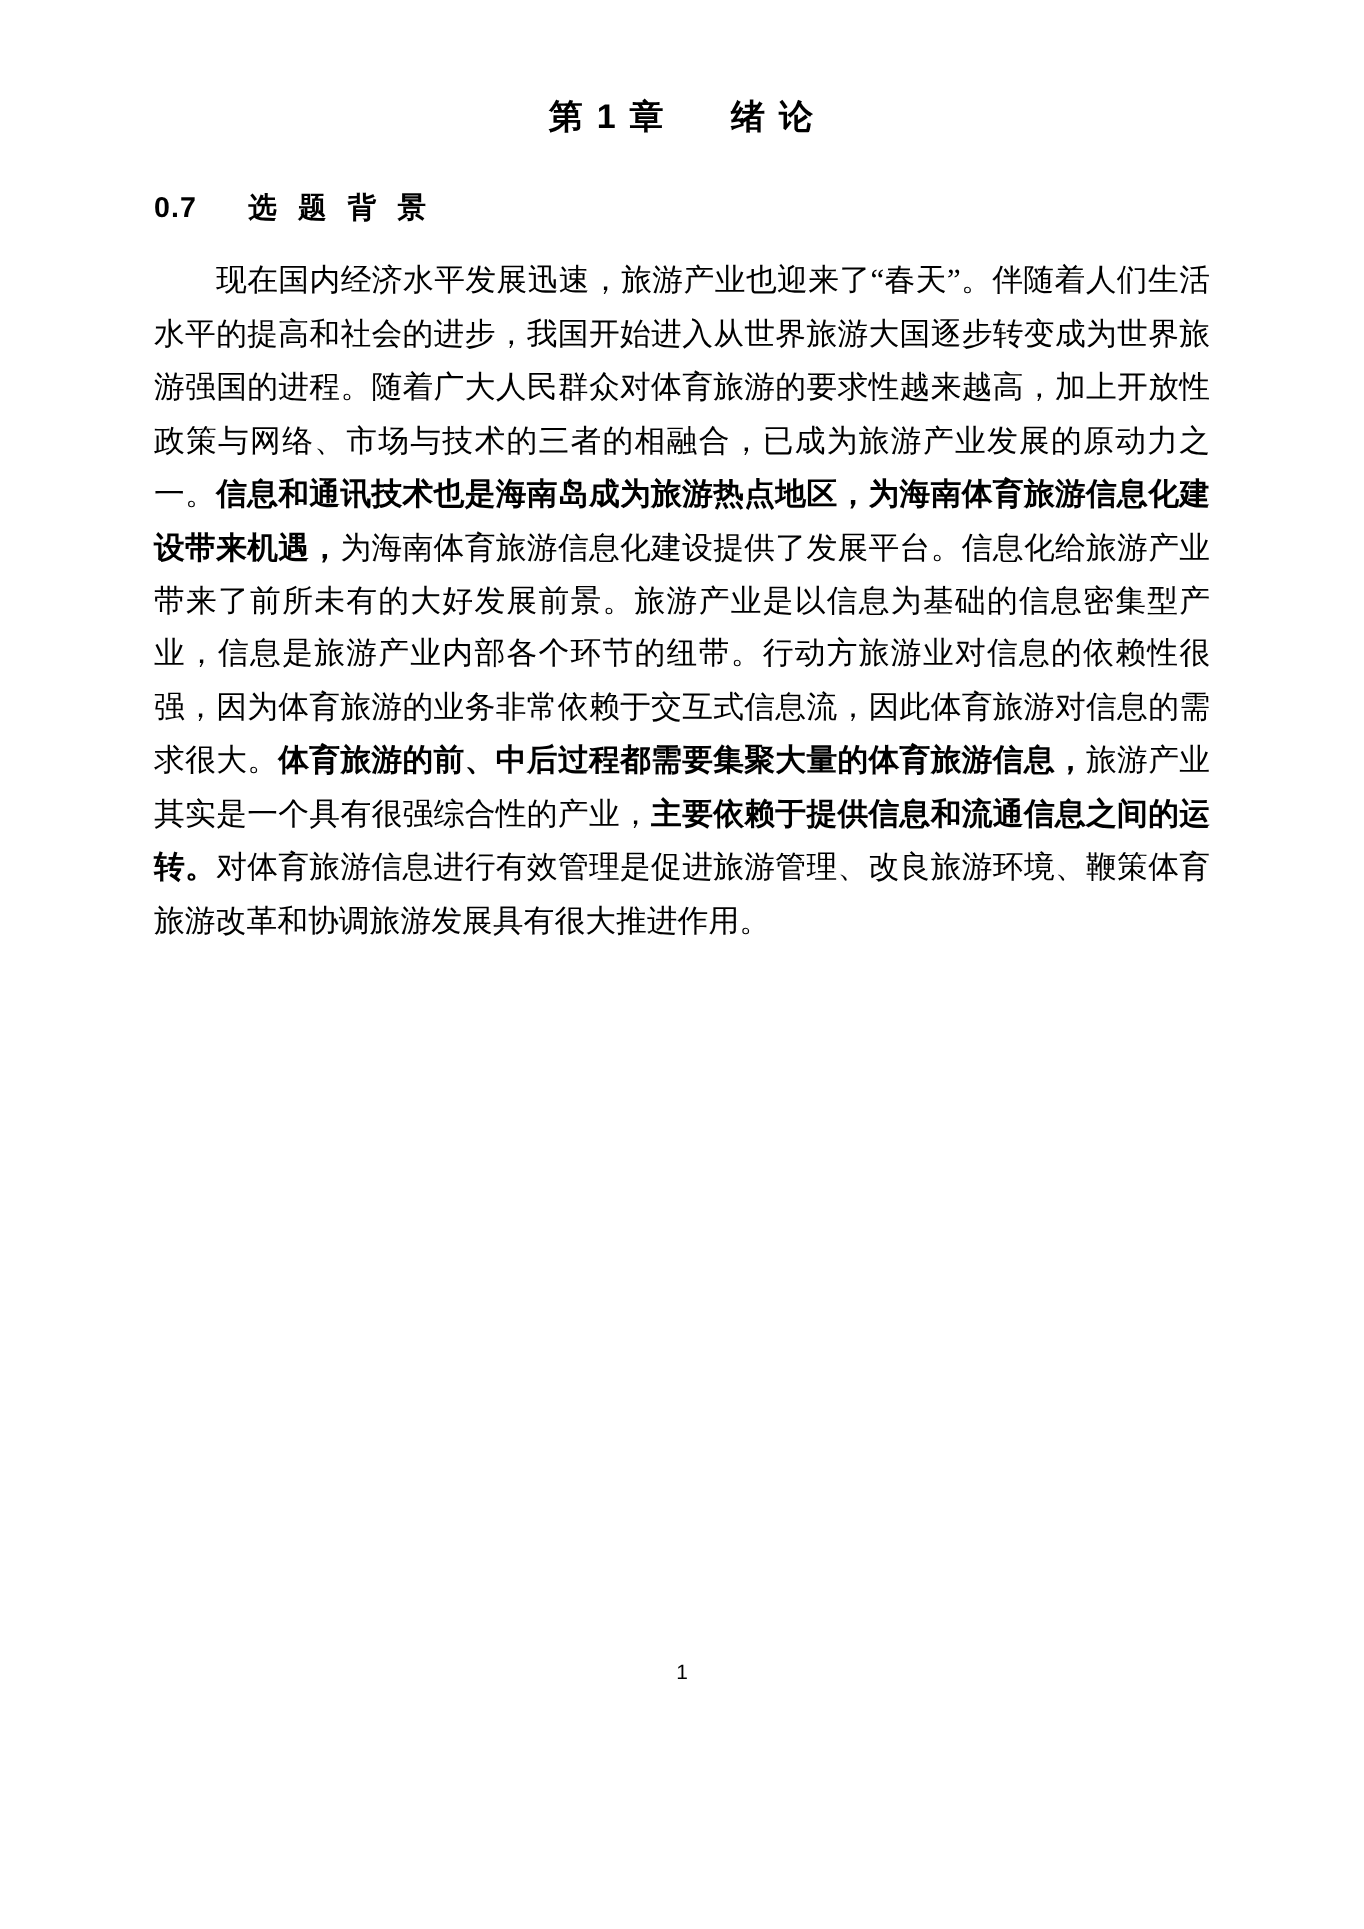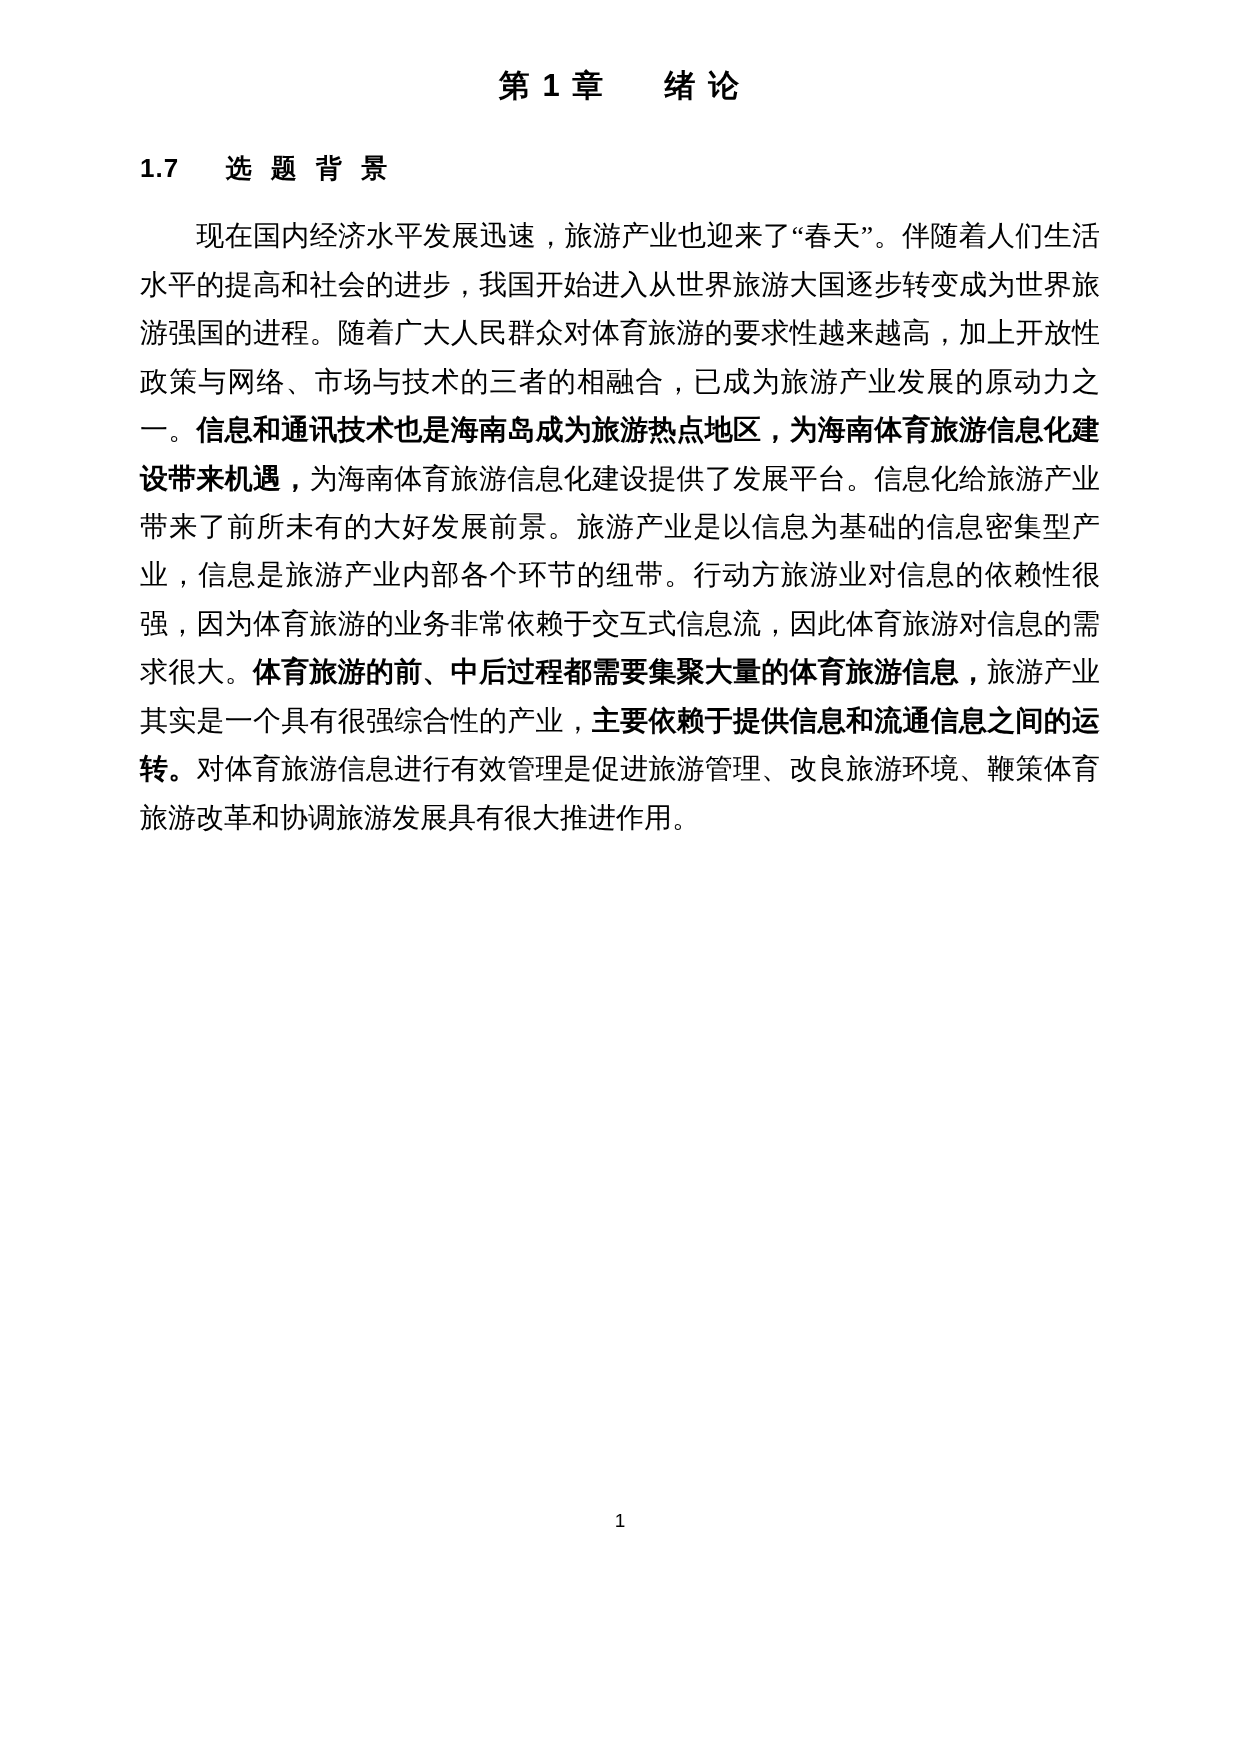--- a/index.html
+++ b/index.html
@@ -25,21 +25,21 @@
     left: 140px;
     top: 0;
     width: 960px;
   }
   .chapter-title {
     text-align: center;
     font-family: "Liberation Sans", "DejaVu Sans", sans-serif;
     font-weight: bold;
     font-size: 31px;
     letter-spacing: 2px;
-    margin-top: 64px;
+    margin-top: 84px;
     margin-bottom: 0;
     line-height: 1.4;
   }
   .chapter-title .gap {
     display: inline-block;
     width: 38px;
   }
   .section-title {
     font-family: "Liberation Sans", "DejaVu Sans", sans-serif;
     font-weight: bold;
@@ -91,21 +91,21 @@
 <div class="page">
   <div class="content">
 
     <h1 class="chapter-title">
       <span>第 1 章</span>
       <span class="gap"></span>
       <span>绪 论</span>
     </h1>
 
     <h2 class="section-title">
-      <span class="num">1.7</span>
+      <span class="num">0.7</span>
       <span class="sgap"></span>
       <span class="stext">选 题 背 景</span>
     </h2>
 
     <p class="body-text">
       <span class="indent"></span><span>现在国内经济水平发展迅速，旅游产业也迎来了“春天”。伴随着人们生活水平的提高和社会的进步，我国开始进入从世界旅游大国逐步转变成为世界旅游强国的进程。随着广大人民群众对体育旅游的要求性越来越高，加上开放性政策与网络、市场与技术的三者的相融合，已成为旅游产业发展的原动力之一。</span><b>信息和通讯技术也是海南岛成为旅游热点地区，为海南体育旅游信息化建设带来机遇，</b><span>为海南体育旅游信息化建设提供了发展平台。信息化给旅游产业带来了前所未有的大好发展前景。旅游产业是以信息为基础的信息密集型产业，信息是旅游产业内部各个环节的纽带。行动方旅游业对信息的依赖性很强，因为体育旅游的业务非常依赖于交互式信息流，因此体育旅游对信息的需求很大。</span><b>体育旅游的前、中后过程都需要集聚大量的体育旅游信息，</b><span>旅游产业其实是一个具有很强综合性的产业，</span><b>主要依赖于提供信息和流通信息之间的运转。</b><span>对体育旅游信息进行有效管理是促进旅游管理、改良旅游环境、鞭策体育旅游改革和协调旅游发展具有很大推进作用。</span>
     </p>
 
   </div>
 

